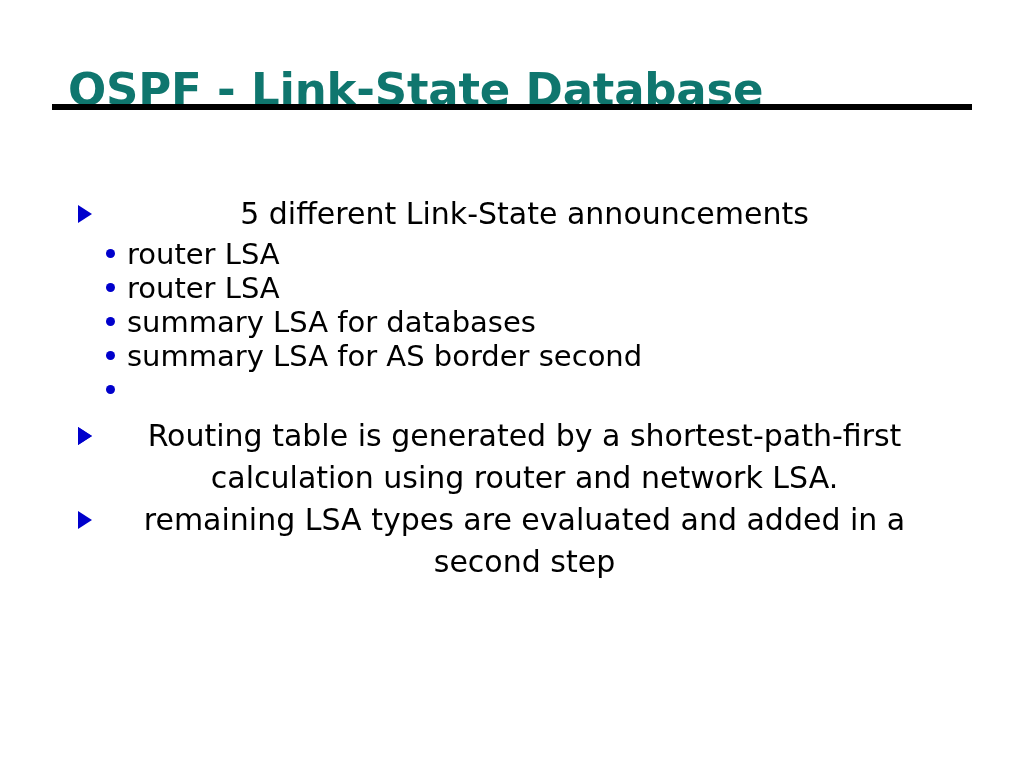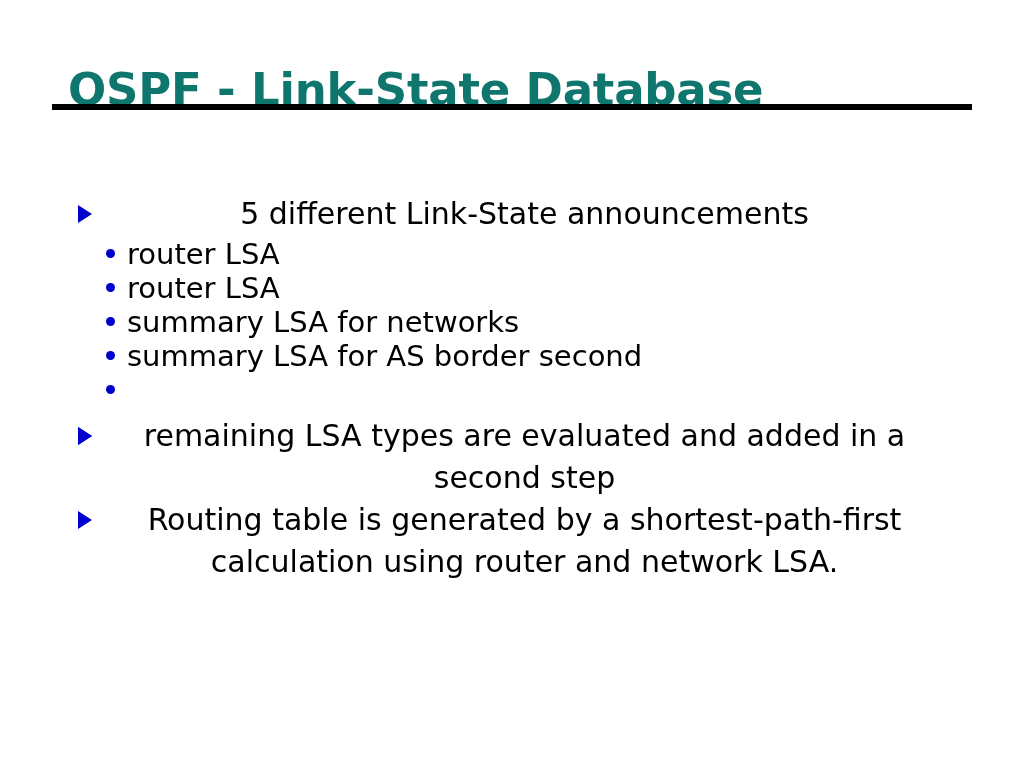--- a/index.html
+++ b/index.html
@@ -125,41 +125,41 @@
       <div class="lvl2">
         <span class="dot"></span>
         <span class="txt">router LSA</span>
       </div>
       <div class="lvl2">
         <span class="dot"></span>
         <span class="txt">router LSA</span>
       </div>
       <div class="lvl2">
         <span class="dot"></span>
-        <span class="txt">summary LSA for networks</span>
+        <span class="txt">summary LSA for databases</span>
       </div>
       <div class="lvl2">
         <span class="dot"></span>
         <span class="txt">summary LSA for AS border second</span>
       </div>
       <div class="lvl2">
         <span class="dot"></span>
       </div>
     </div>
 
     <div class="gap"></div>
 
     <div class="lvl1">
       <span class="tri"></span>
     </div>
 
     <div class="lvl1">
       <span class="tri"></span>
-      <span class="txt">remaining LSA types are evaluated and added in a second step</span>
+      <span class="txt">Routing table is generated by a shortest-path-first calculation using router and network LSA.</span>
     </div>
 
     <div class="lvl1">
       <span class="tri"></span>
-      <span class="txt">Routing table is generated by a shortest-path-first calculation using router and network LSA.</span>
+      <span class="txt">remaining LSA types are evaluated and added in a second step</span>
     </div>
 
   </div>
 </div>
 
 </body></html>

